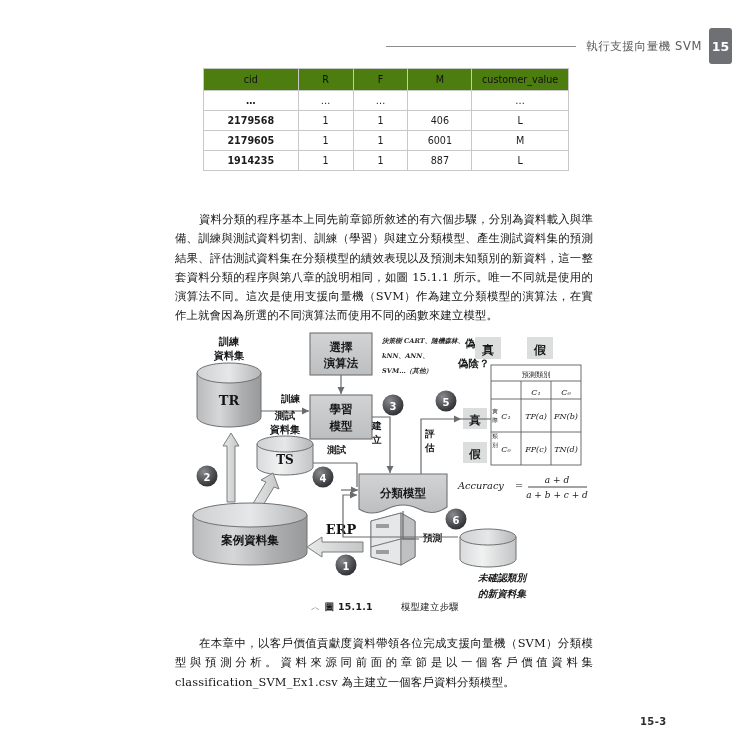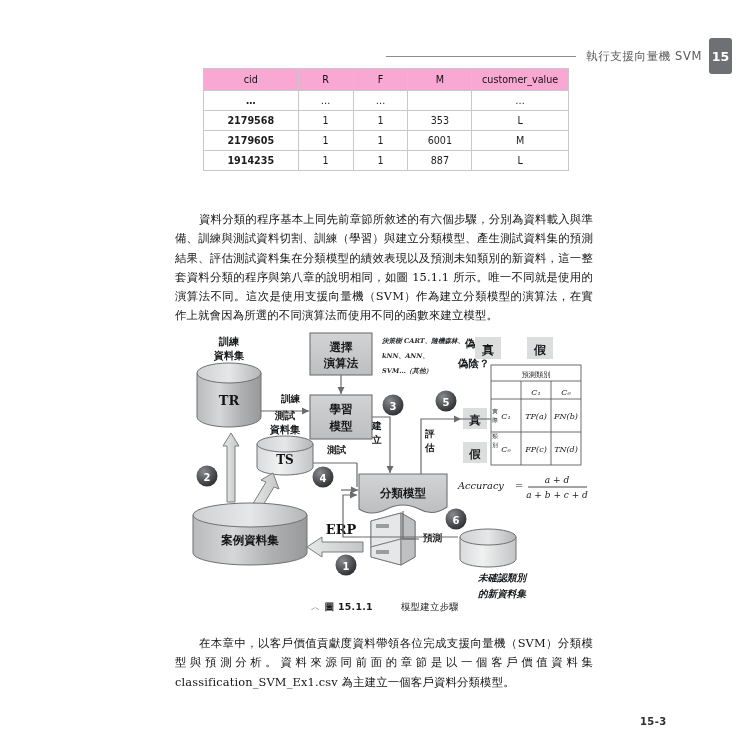--- a/index.html
+++ b/index.html
@@ -12,21 +12,21 @@
     height: 750px;
     position: relative;
     font-family: "Liberation Serif", "DejaVu Serif", serif;
     color: #1a1a1a;
     overflow: hidden;
   }
 
   
   .running-head {
     position: absolute;
-    top: 38px;
+    top: 28px;
     right: 18px;
     display: flex;
     align-items: center;
     gap: 7px;
   }
   .rh-rule {
     width: 190px;
     height: 1px;
     background: #8d8d8d;
     margin-right: 3px;
@@ -64,21 +64,21 @@
   }
   .data-table th,
   .data-table td {
     border: 1px solid #c8c8c8;
     text-align: center;
     padding: 3px 2px;
     height: 13px;
     color: #1c1c1c;
   }
   .data-table thead th {
-    background: #f9a8d4;
+    background: #4d7c0f;
     font-weight: normal;
     color: #111;
     padding: 4px 2px;
   }
   .data-table tbody td:first-child { font-weight: bold; }
   .col-cid { width: 96px; }
   .col-r   { width: 56px; }
   .col-f   { width: 56px; }
   .col-m   { width: 64px; }
   .col-cv  { width: 94px; }
@@ -164,21 +164,21 @@
       <td>…</td>
       <td>…</td>
       <td>…</td>
       <td></td>
       <td>…</td>
     </tr>
     <tr>
       <td>2179568</td>
       <td>1</td>
       <td>1</td>
-      <td>353</td>
+      <td>406</td>
       <td>L</td>
     </tr>
     <tr>
       <td>2179605</td>
       <td>1</td>
       <td>1</td>
       <td>6001</td>
       <td>M</td>
     </tr>
     <tr>

